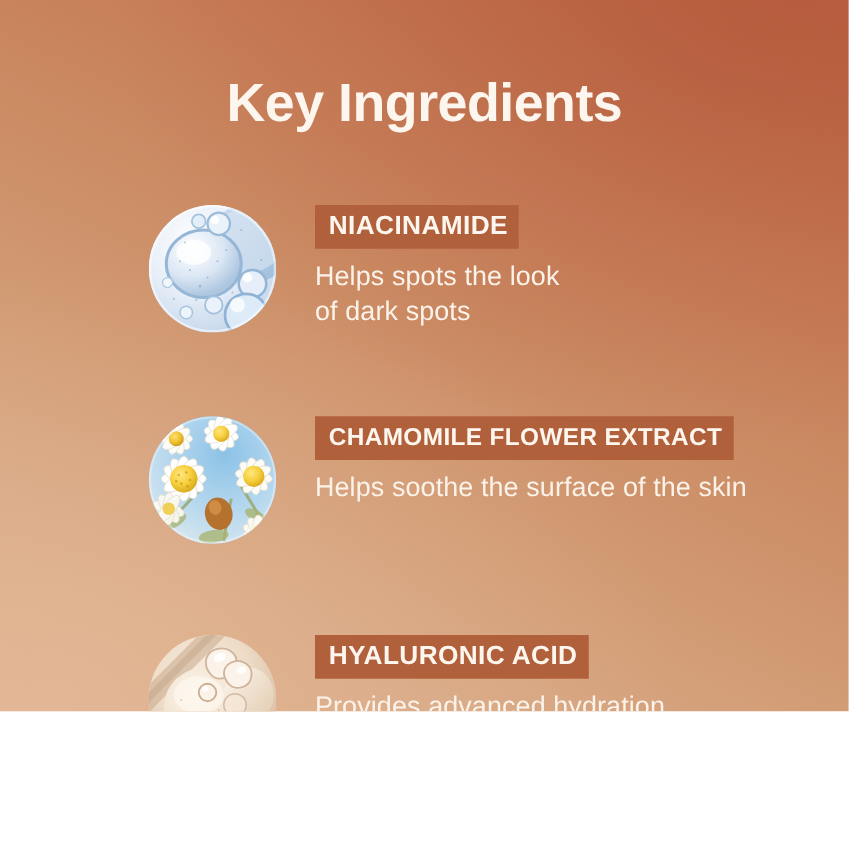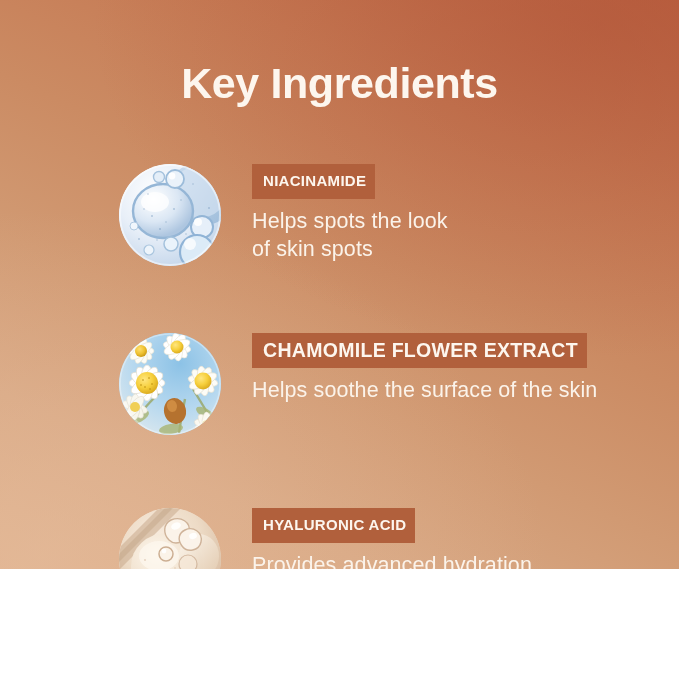--- a/index.html
+++ b/index.html
@@ -88,21 +88,21 @@
 
   .text-col {
     flex: 1 1 auto;
     padding-left: 31px;
   }
 
   .tag {
     display: inline-block;
     background: #b1603c;
     color: #fdf6ee;
-    font-size: 15px;
+    font-size: 21px;
     line-height: 20px;
     font-weight: 700;
     letter-spacing: 0.3px;
     padding: 7px 9px 8px 11px;
     white-space: nowrap;
   }
   .row-2 .tag { font-size: 19.5px; }
 
   .desc {
     margin-top: 8px;
@@ -218,21 +218,21 @@
               </g>
               <circle cx="51" cy="51" r="50" fill="none" stroke="#ffffff" stroke-width="2" opacity="0.5"></circle>
             </g>
           </svg>
         </div>
       </div>
       <div class="text-col">
         <div class="tag">NIACINAMIDE</div>
         <div class="desc">
           <div>Helps spots the look</div>
-          <div>of skin spots</div>
+          <div>of dark spots</div>
         </div>
       </div>
     </div>
 
     <div class="row row-3">
       <div class="thumb-wrap">
         <div class="thumb">
           <div class="art-gel"></div>
           <svg class="art-svg" viewBox="0 0 102 102">
             <defs>

